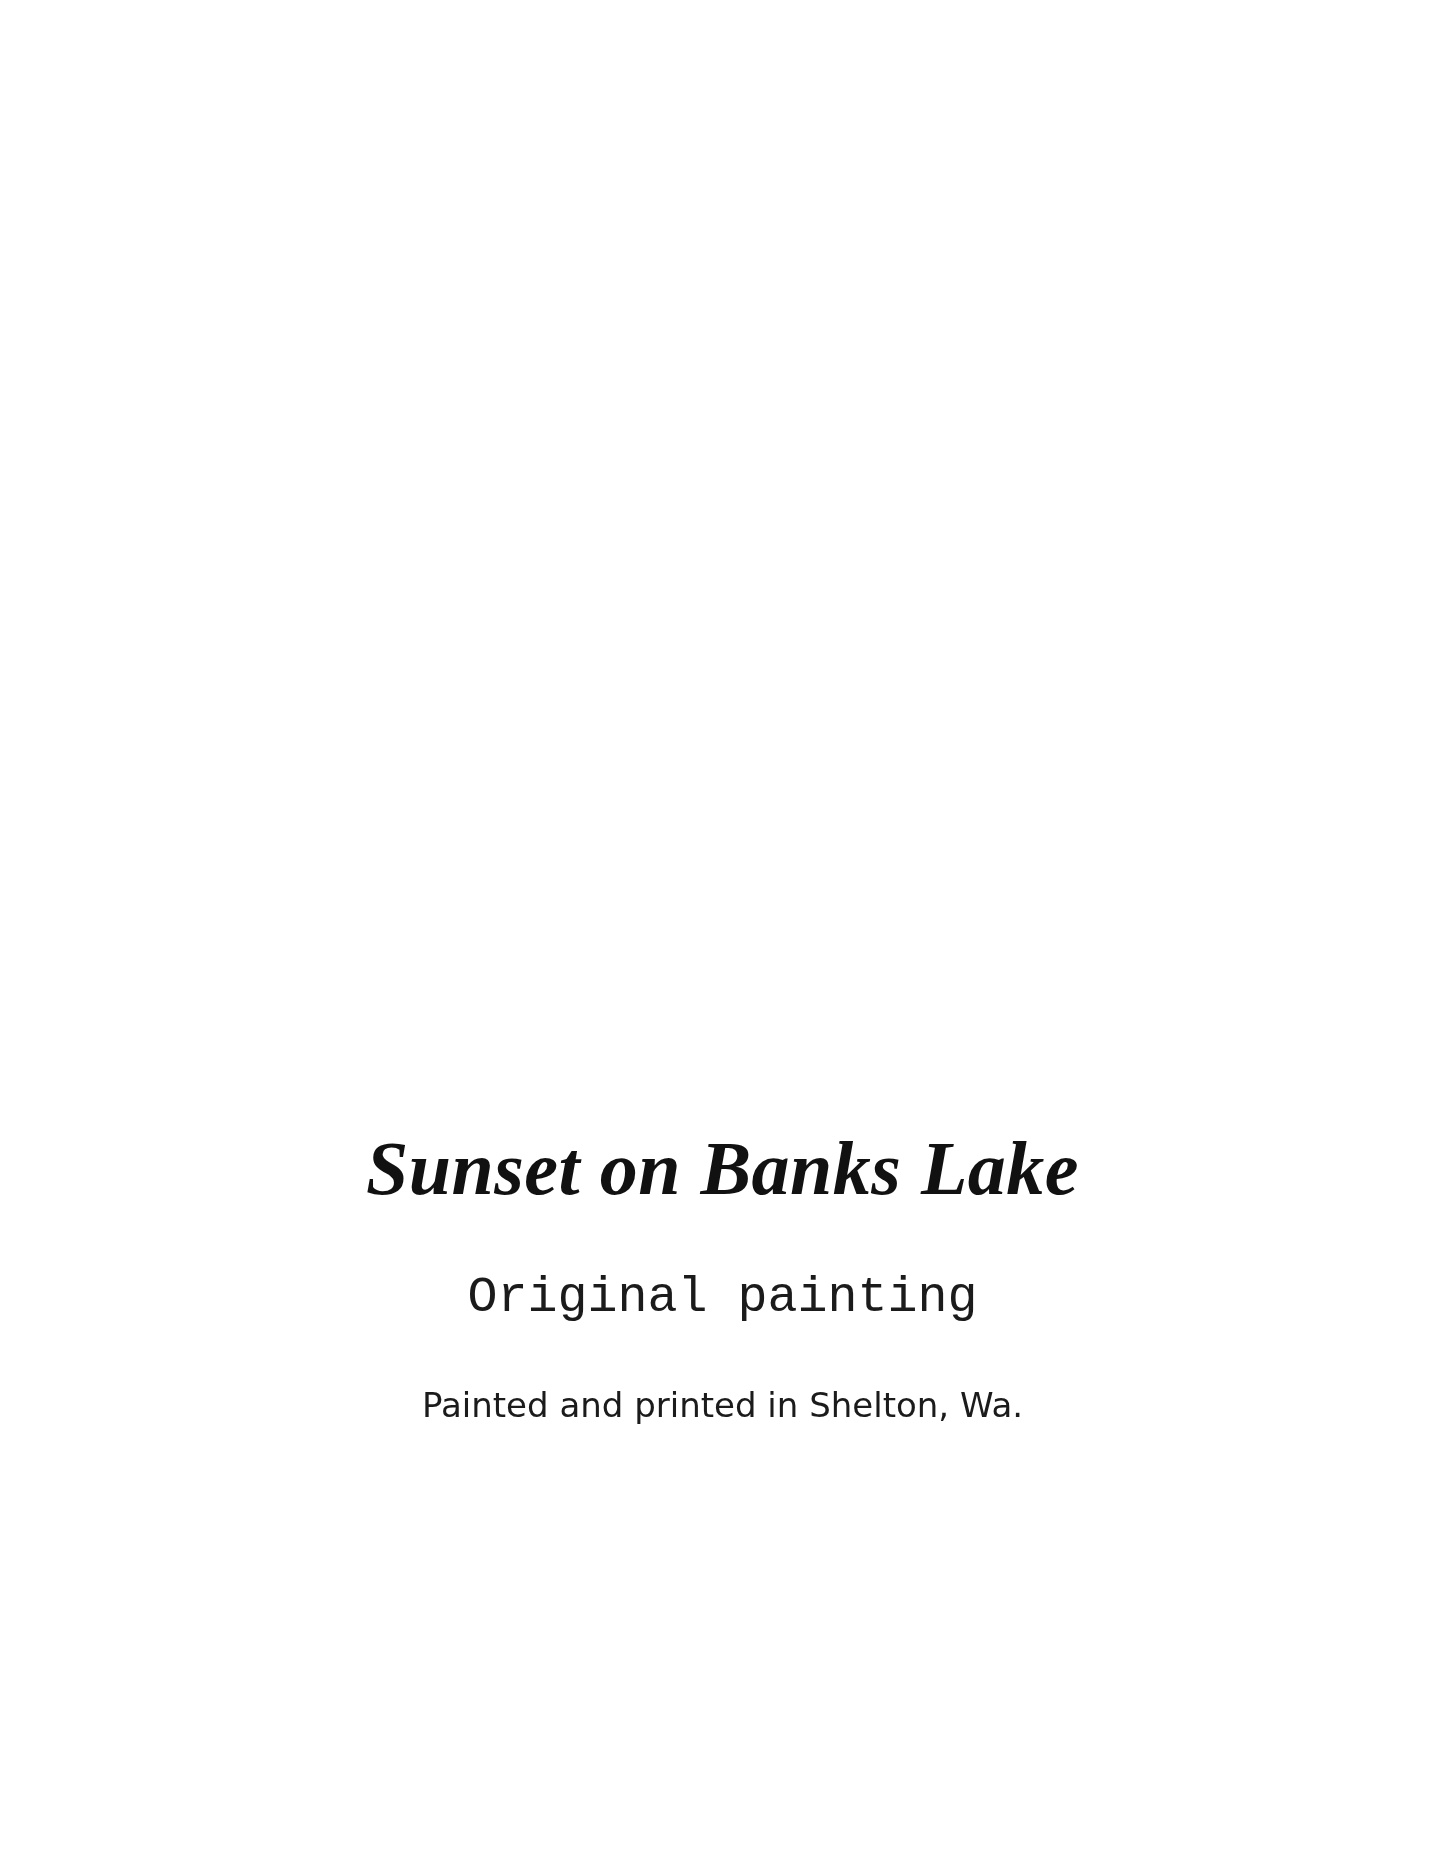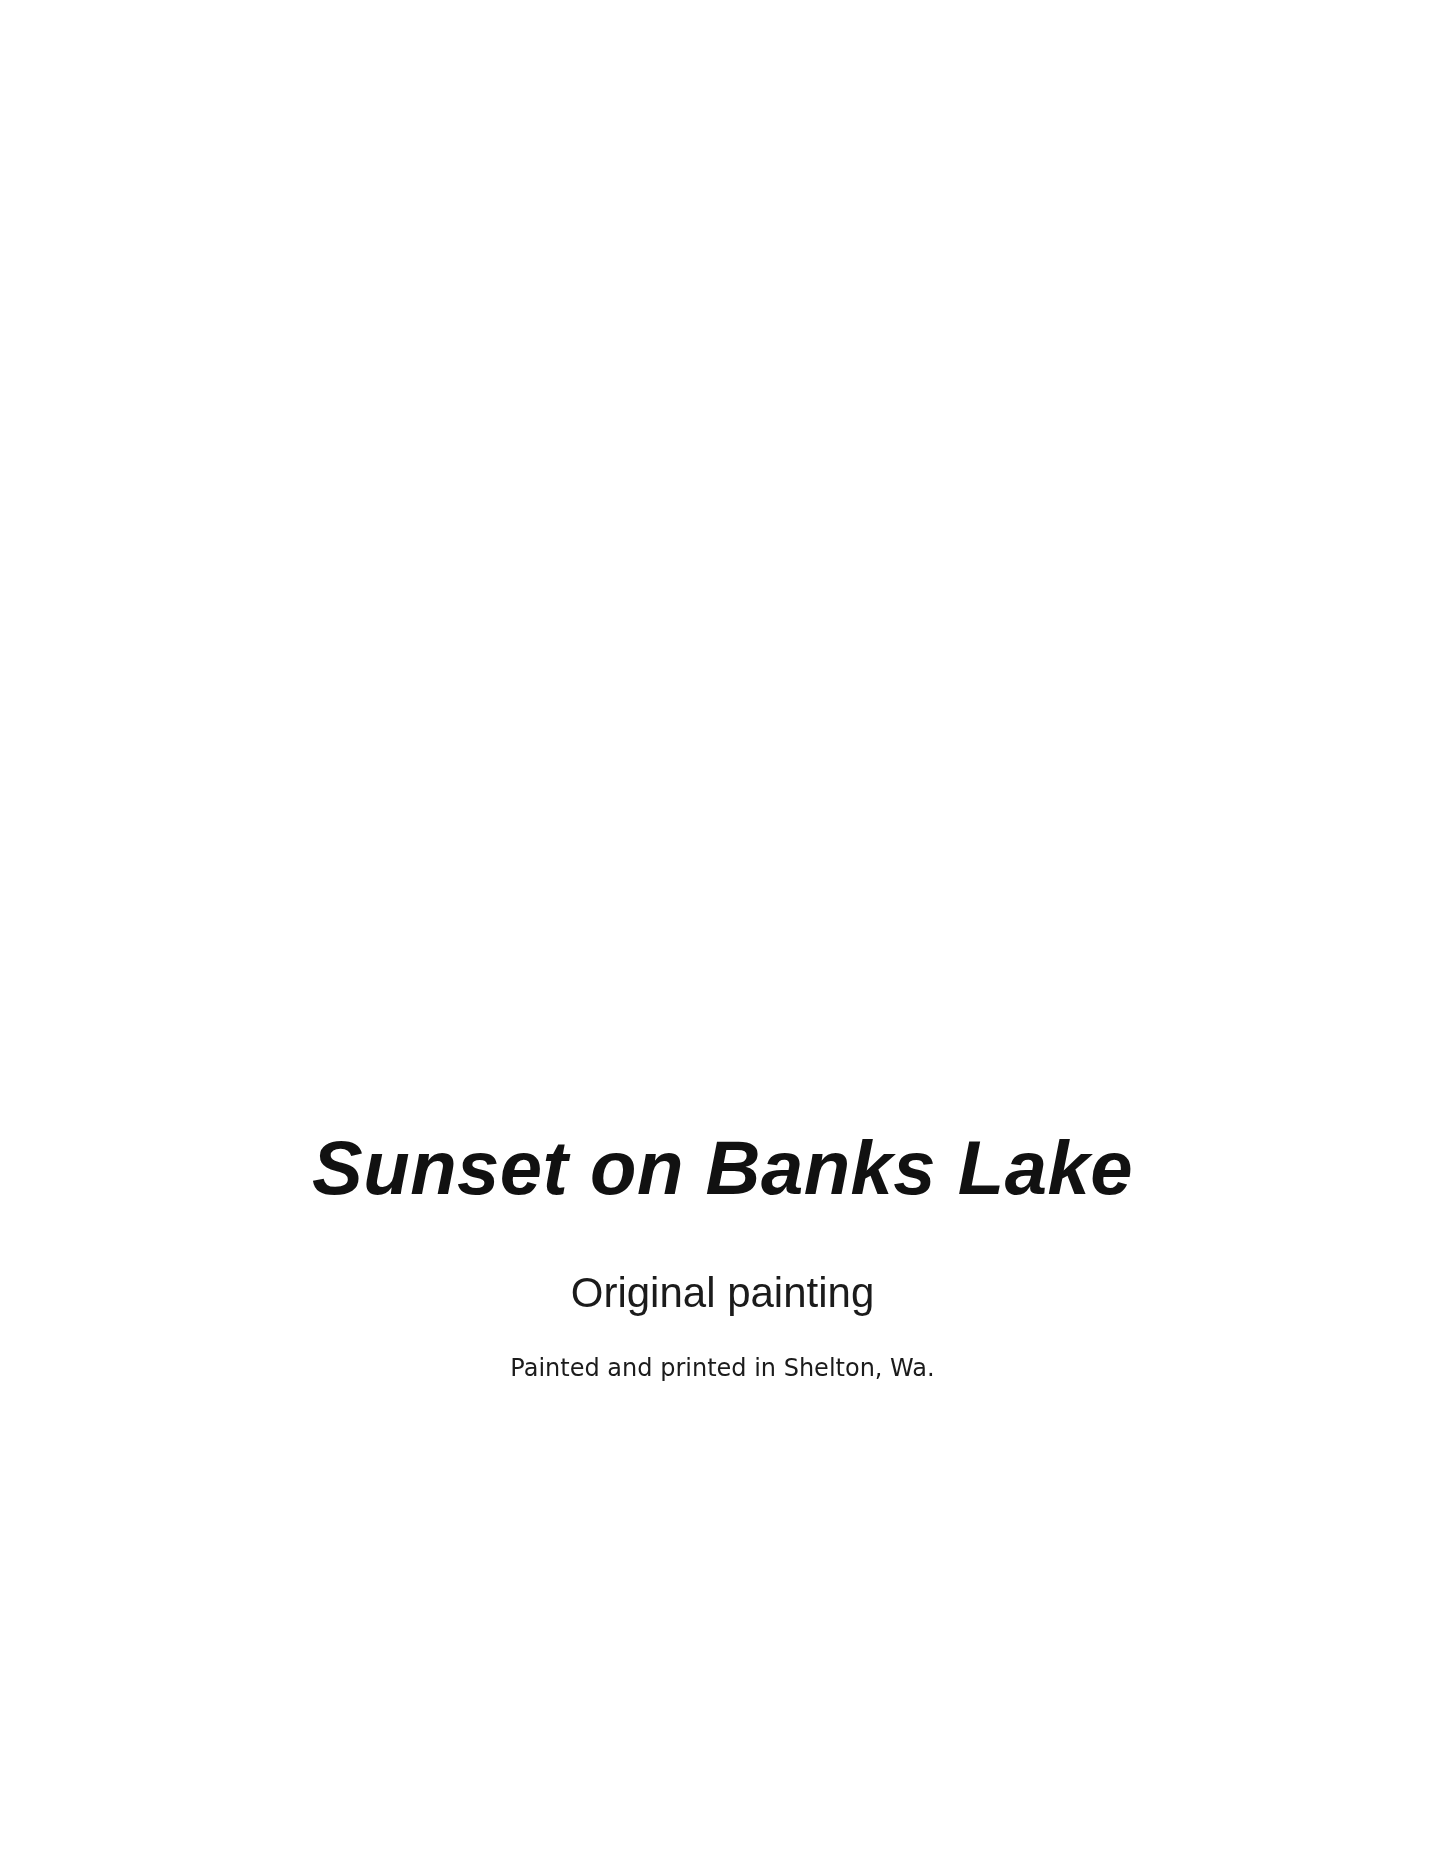--- a/index.html
+++ b/index.html
@@ -18,49 +18,49 @@
 
   .caption-block {
     position: absolute;
     left: 0;
     right: 0;
     top: 1130px;
     text-align: center;
   }
 
   .artwork-title {
-    font-family: Liberation Sans, sans-serif;
+    font-family: Liberation Serif, serif;
     font-style: italic;
     font-weight: 700;
     font-size: 76px;
     line-height: 1.0;
     color: #111111;
     letter-spacing: 0.5px;
     margin: 0;
     padding: 0;
   }
 
   .details {
     margin-top: 60px;
-    font-family: Liberation Sans, sans-serif;
+    font-family: Liberation Mono, monospace;
     font-weight: 400;
-    font-size: 42px;
+    font-size: 50px;
     line-height: 1.28;
     color: #1b1b1b;
   }
 
   .details .line {
     display: block;
   }
 
   .location {
-    margin-top: 33px;
+    margin-top: 53px;
     font-family: "DejaVu Sans", sans-serif;
     font-weight: 400;
-    font-size: 24px;
+    font-size: 34px;
     line-height: 1.3;
     color: #1b1b1b;
   }
 </style>
 </head>
 <body>
 
 <div class="page">
 
   <div class="caption-block">

